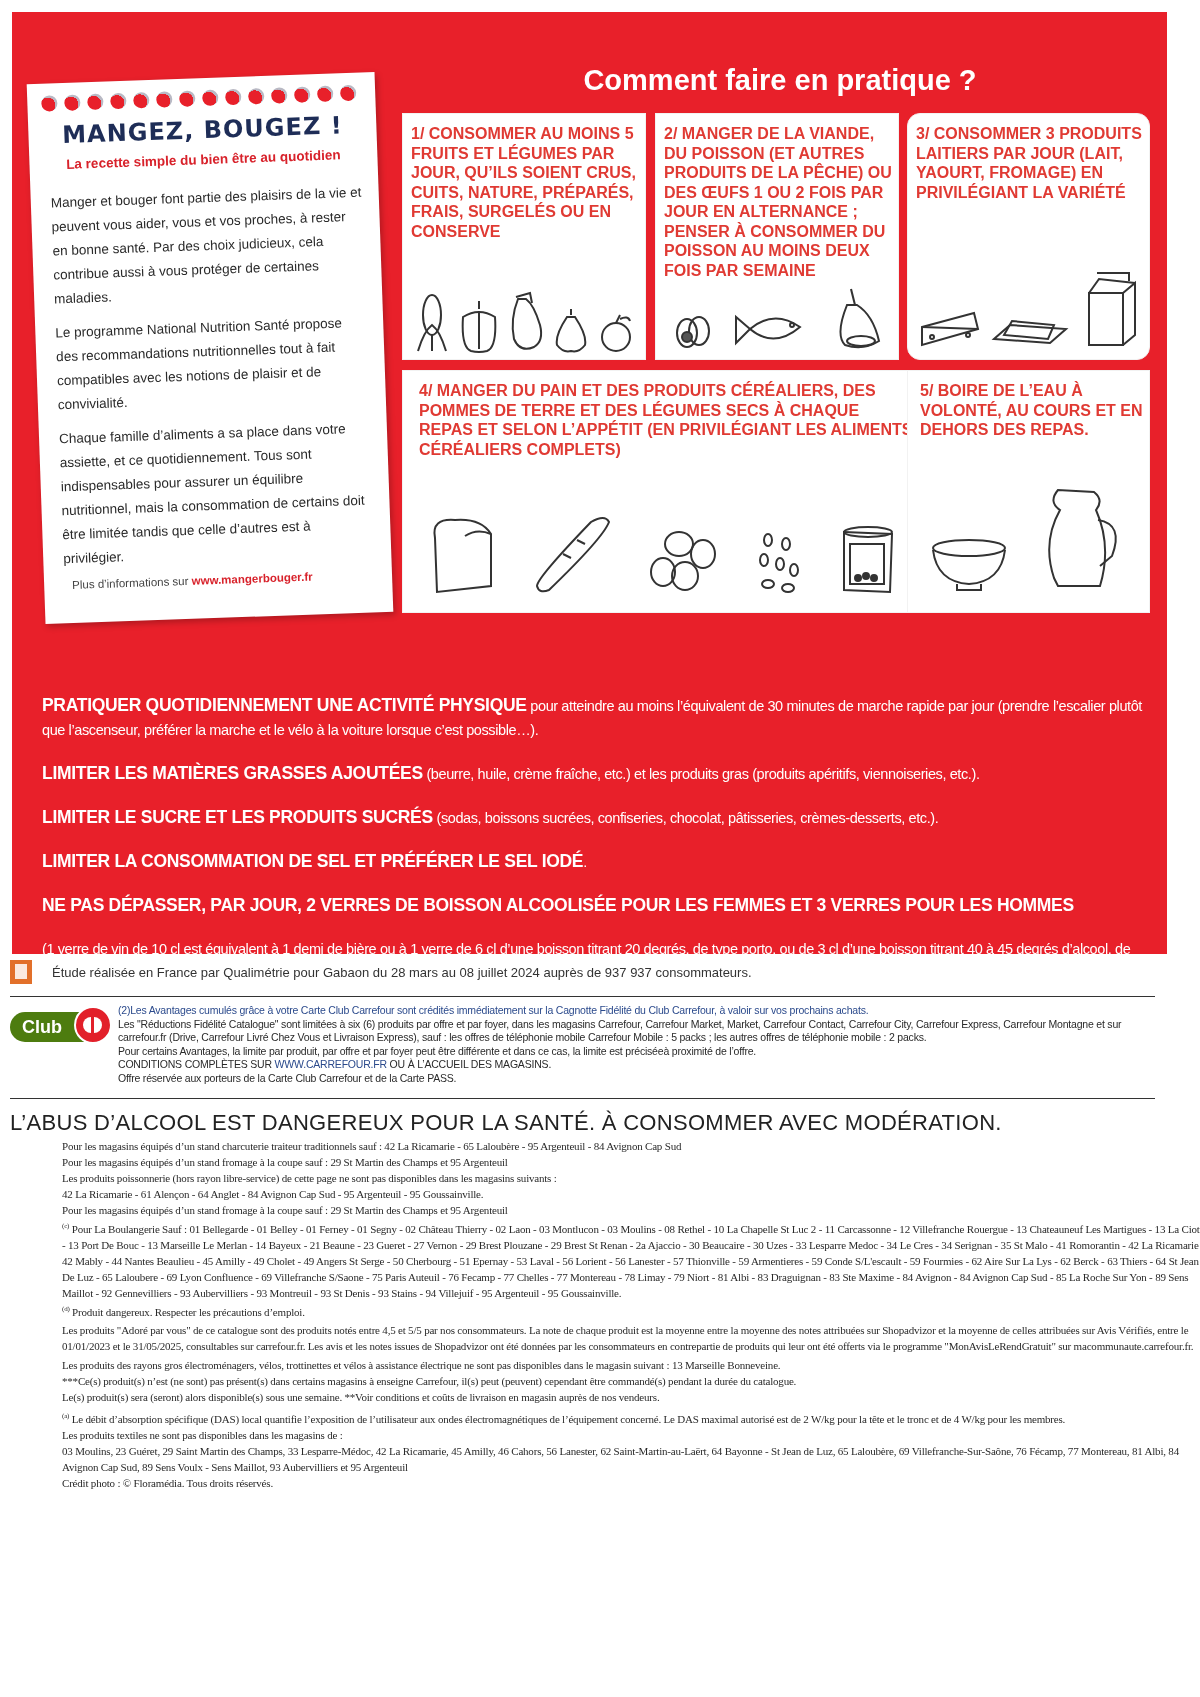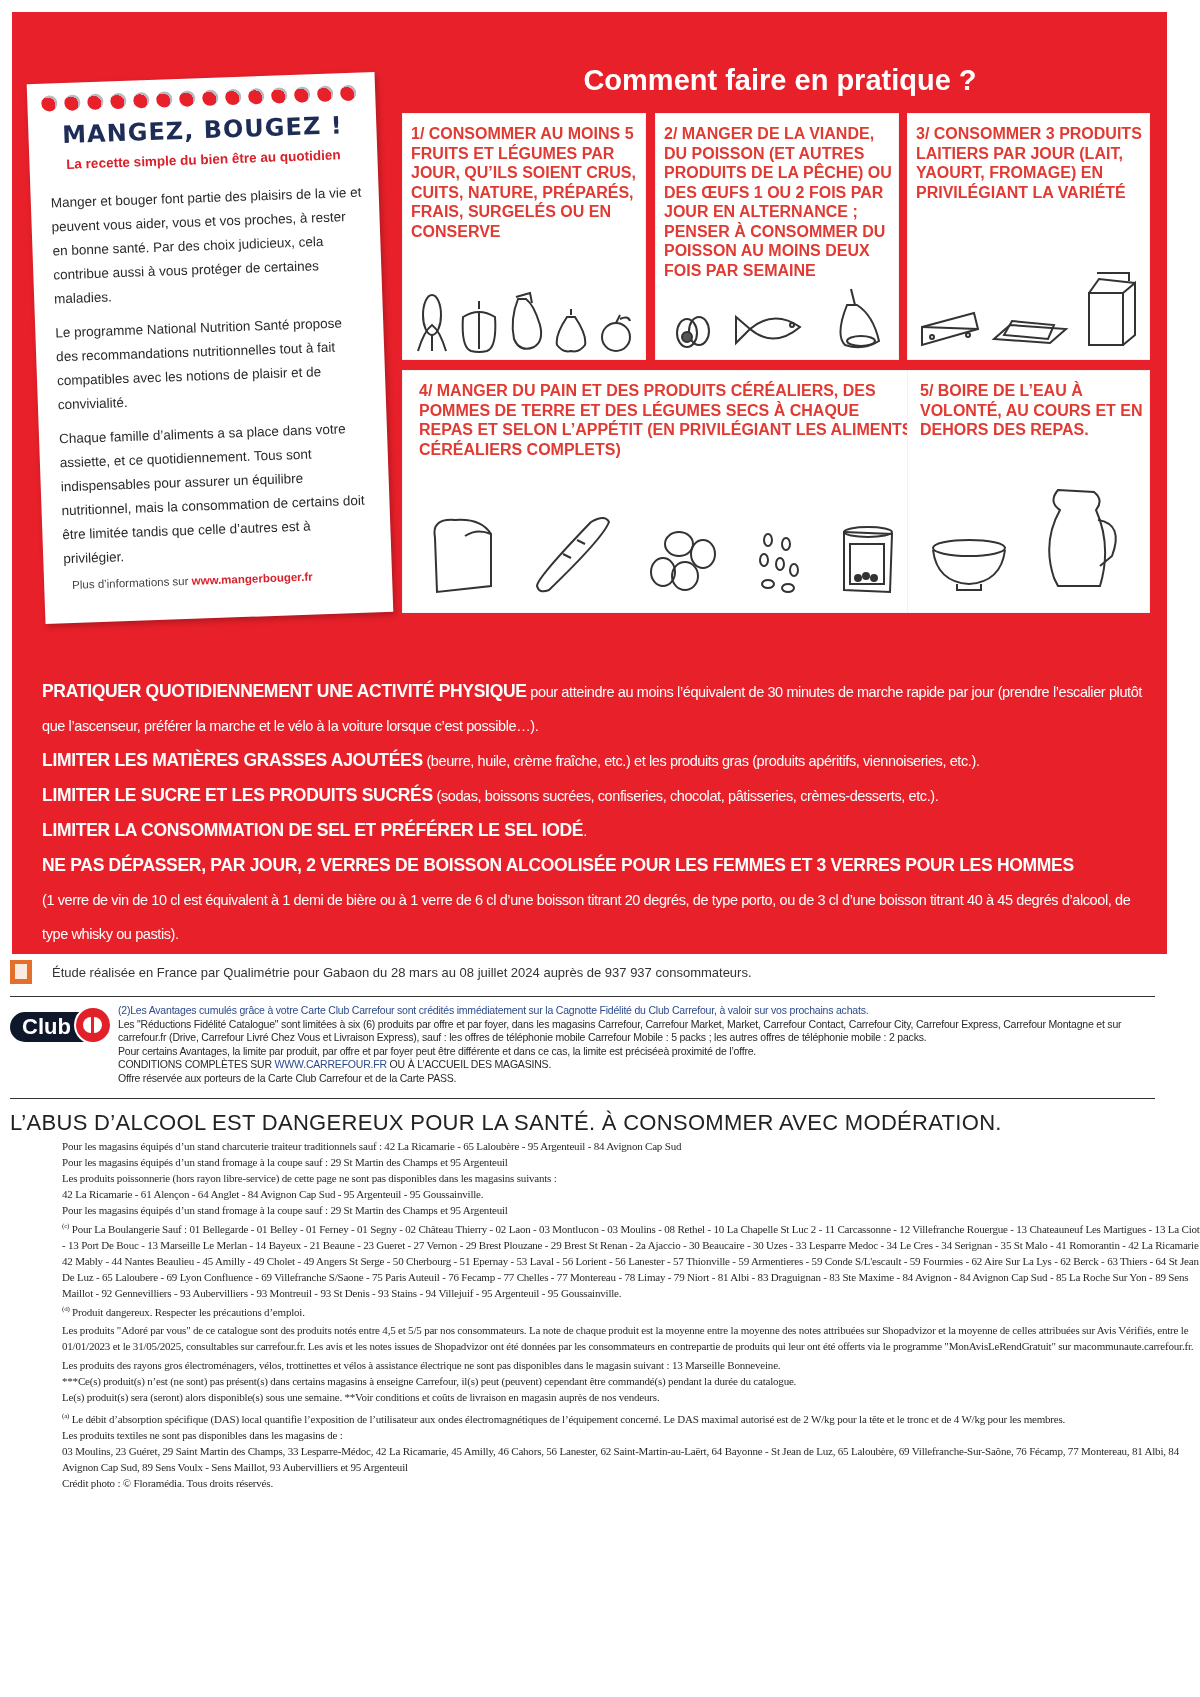--- a/index.html
+++ b/index.html
@@ -19,31 +19,31 @@
   .note .more a { color: #d8222b; font-weight: bold; text-decoration: none; }
 
   .section-title { position: absolute; left: 540px; top: 64px; width: 480px; text-align: center; color: #fff; font-weight: bold; font-size: 29px; }
 
   .box { position: absolute; background: #fff; border: 1px solid #f2f2f2; }
   .box .txt { position: absolute; left: 8px; right: 6px; top: 10px; color: #e03a33; font-weight: bold; font-size: 16px; line-height: 19.5px; text-transform: uppercase; }
   .box .icons { position: absolute; left: 6px; right: 6px; bottom: 6px; display: flex; justify-content: space-around; align-items: flex-end; }
   .box svg { stroke: #333; fill: none; stroke-width: 2; }
 
   .guidelines { position: absolute; left: 42px; top: 674px; width: 1110px; color: #fff; font-family: "Liberation Sans Narrow", "Liberation Sans", sans-serif; }
-  .guidelines .line { font-size: 15px; line-height: 34px; }
+  .guidelines .line { font-size: 15px; line-height: 24px; margin-top: 19px; }
   .guidelines .head { font-weight: bold; font-size: 17.5px; letter-spacing: -0.3px; text-transform: uppercase; }
   .guidelines .det { font-size: 14.5px; letter-spacing: -0.4px; }
 
   .survey { position: absolute; left: 10px; top: 960px; display: flex; align-items: center; gap: 20px; font-size: 13px; color: #333; }
   .survey .ico { width: 22px; height: 24px; background: #e2702a; position: relative; }
   .survey .ico::after { content: ""; position: absolute; left: 5px; top: 4px; width: 12px; height: 15px; background: #fff; opacity: 0.85; }
   .hr { position: absolute; left: 10px; width: 1145px; height: 1px; background: #333; }
 
   .club { position: absolute; left: 10px; top: 1006px; width: 98px; height: 36px; }
-  .club .pill { position: absolute; left: 0; top: 6px; width: 92px; height: 30px; border-radius: 15px; background: #0f172a; color: #fff; font-weight: bold; font-size: 22px; line-height: 30px; padding-left: 12px; box-sizing: border-box; }
+  .club .pill { position: absolute; left: 0; top: 6px; width: 92px; height: 30px; border-radius: 15px; background: #4d7c0f; color: #fff; font-weight: bold; font-size: 18px; line-height: 30px; padding-left: 12px; box-sizing: border-box; }
   .club .logo { position: absolute; left: 64px; top: 0; width: 34px; height: 34px; border-radius: 50%; background: #e2202a; border: 2px solid #fff; }
   .club .logo::before { content: ""; position: absolute; left: 7px; top: 9px; width: 8px; height: 16px; background: #fff; border-radius: 8px 0 0 8px; }
   .club .logo::after { content: ""; position: absolute; left: 18px; top: 9px; width: 8px; height: 16px; background: #fff; border-radius: 0 8px 8px 0; }
 
   .club-text { position: absolute; left: 118px; top: 1004px; width: 1040px; font-family: "Liberation Sans Narrow", "Liberation Sans", sans-serif; font-size: 10.5px; line-height: 13.6px; color: #2a2a2a; letter-spacing: -0.2px; }
   .club-text .blue { color: #2b4a8c; }
   .club-text .link { color: #2b4a8c; }
 
   .warning { position: absolute; left: 10px; top: 1110px; font-size: 22px; color: #222; letter-spacing: 0.3px; }
   .legal { position: absolute; left: 22px; top: 1138px; width: 1150px; font-family: Liberation Serif, serif; font-size: 11px; line-height: 16px; color: #2a2a2a; letter-spacing: -0.2px; margin-left: 40px; }
@@ -129,21 +129,21 @@
         <circle cx="58" cy="18" r="2"></circle>
       </svg>
     <svg width="50" height="66" viewBox="0 0 50 66">
         <path d="M18 4 L22 20"></path>
         <path d="M14 20 Q2 50 12 60 Q30 66 46 56 Q40 30 24 20Z"></path>
         <ellipse cx="28" cy="56" rx="14" ry="5"></ellipse>
       </svg>
   </div>
 </div>
 
-<div class="box" style="left:907px; top:113px; width:241px; height:245px;">
+<div class="box" style="left:907px; top:113px; width:241px; height:245px;border-radius:13px;">
   <div class="txt">3/ Consommer 3 produits laitiers par jour (lait, yaourt, fromage) en privilégiant la variété</div>
   <div class="icons" style="bottom:10px;">
     <svg width="64" height="40" viewBox="0 0 64 40">
         <path d="M4 18 L56 4 L60 20 L4 36Z"></path>
         <path d="M4 18 L60 20"></path>
         <circle cx="14" cy="28" r="2"></circle>
         <circle cx="50" cy="26" r="2"></circle>
       </svg>
     <svg width="80" height="36" viewBox="0 0 80 36">
         <path d="M4 26 L60 30 L76 16 L20 12Z"></path>

